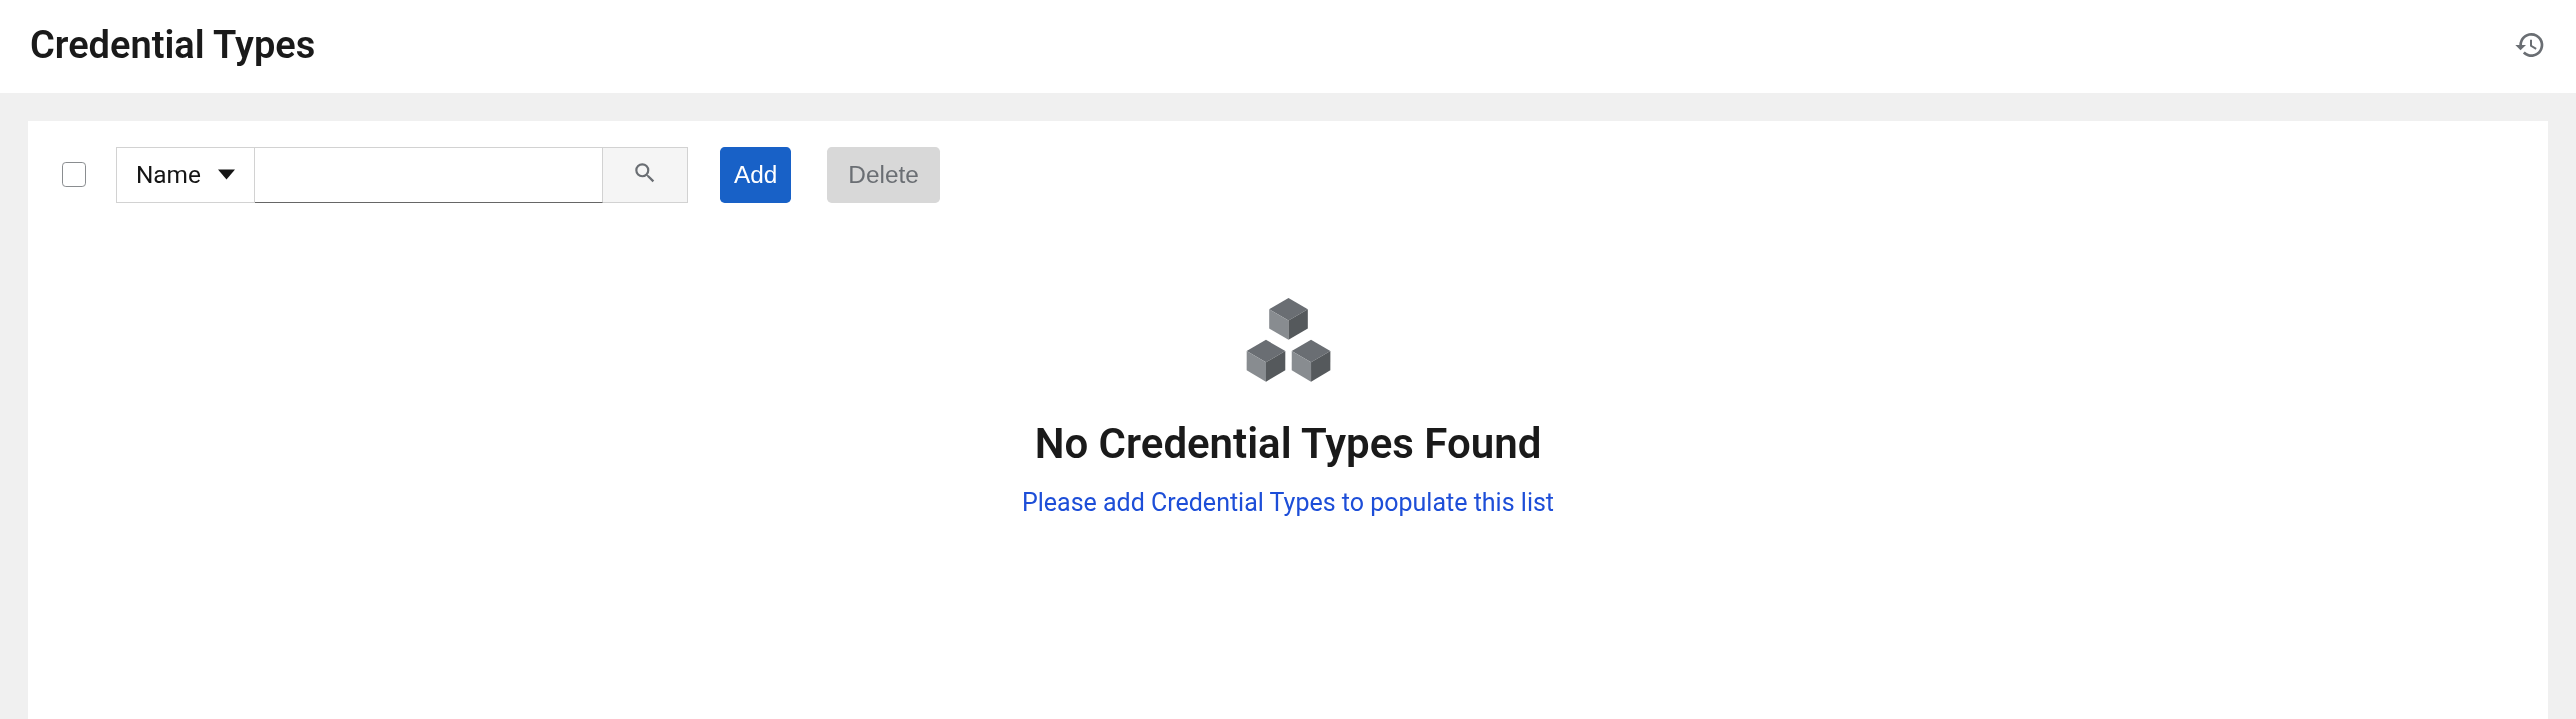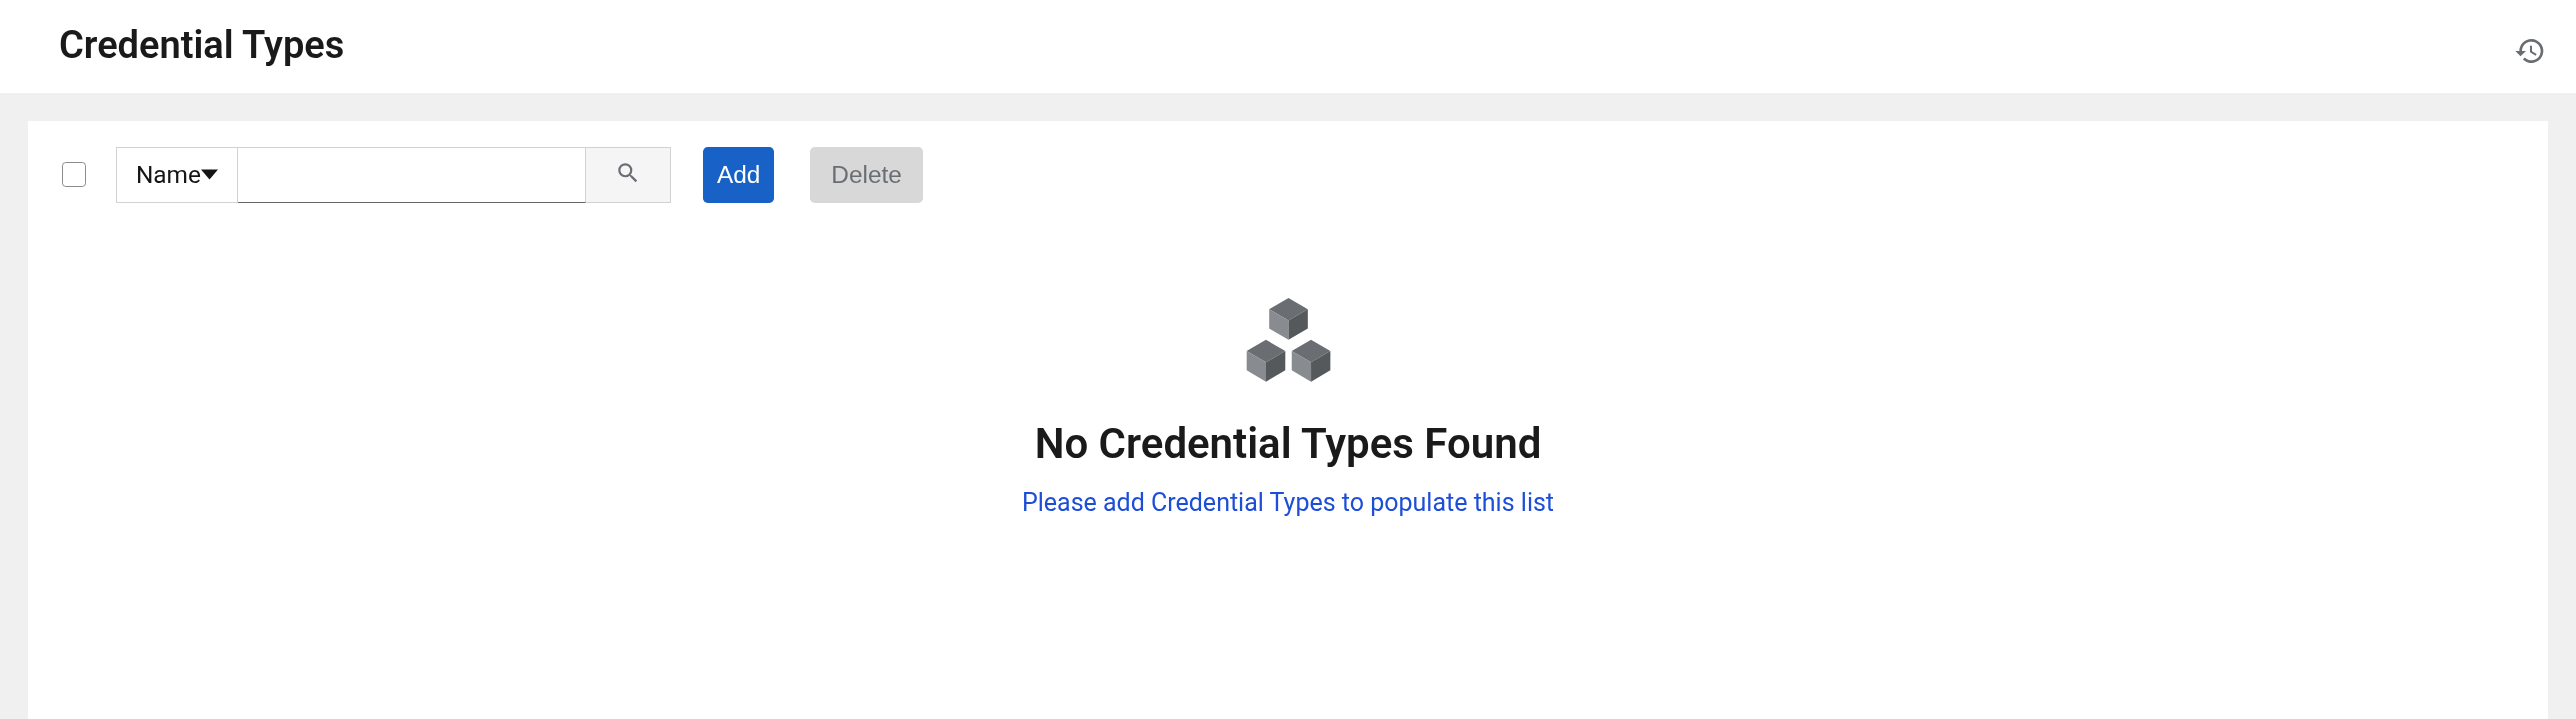--- a/index.html
+++ b/index.html
@@ -4,25 +4,24 @@
 <style>
   * { box-sizing: border-box; margin: 0; padding: 0; }
   body {
     font-family: -apple-system, BlinkMacSystemFont, "Segoe UI", Roboto, "Helvetica Neue", Arial, sans-serif;
     background: #fff;
     color: #151515;
     width: 2576px;
   }
   .header {
     display: flex;
-    align-items: flex-end;
+    align-items: center;
     justify-content: space-between;
     padding: 22.5px 30px 26px 30px;
     background: #fff;
-    margin-left: 29px;
   }
   .page-title {
     font-size: 38px;
     font-weight: 600;
     color: #1a1a1a;
   }
   .history-icon {
     color: #6a6e73;
     cursor: pointer;
     display: flex;
@@ -58,20 +57,21 @@
     appearance: none;
     background: #fff;
   }
   .filter-dropdown {
     display: flex;
     align-items: center;
     border: 0.9px solid #d2d2d2;
     background: #fff;
     height: 56px;
     padding: 0 19px 0 19px;
+    gap: 17px;
     cursor: pointer;
     font-size: 24.4px;
     color: #151515;
     justify-content: flex-end;
   }
   .caret-icon { color: #151515; display:flex; }
   .search-input {
     height: 56px;
     border: 0.9px solid #d2d2d2;
     border-left: none;

